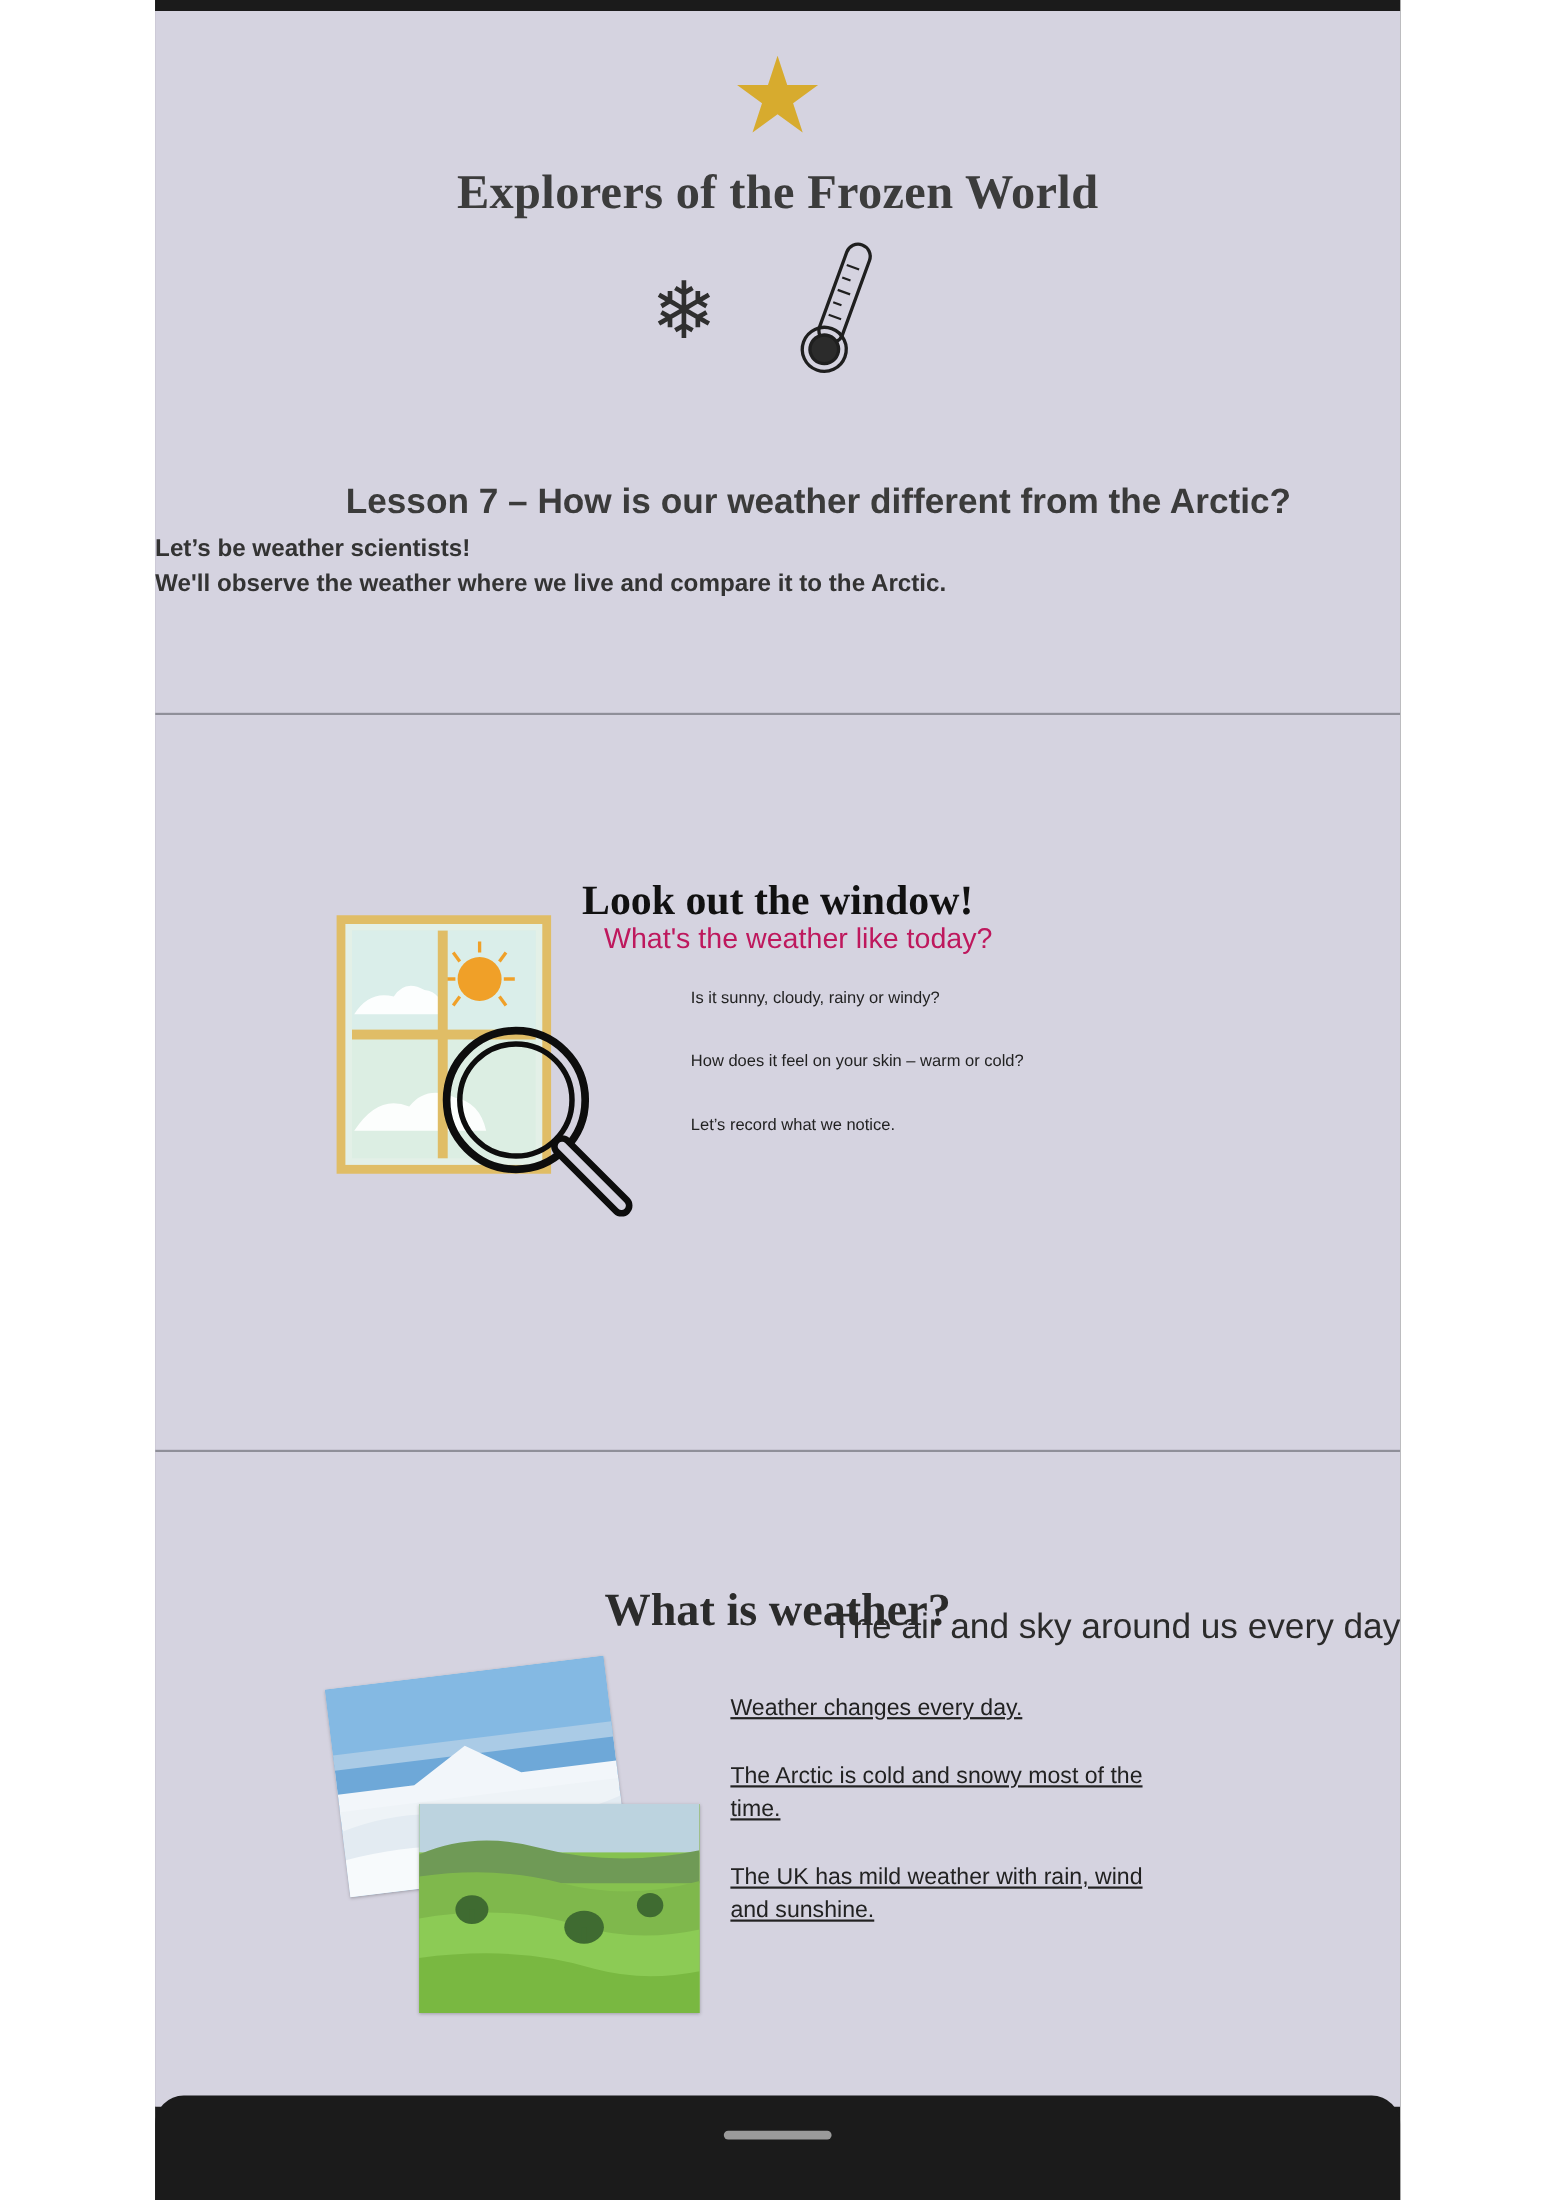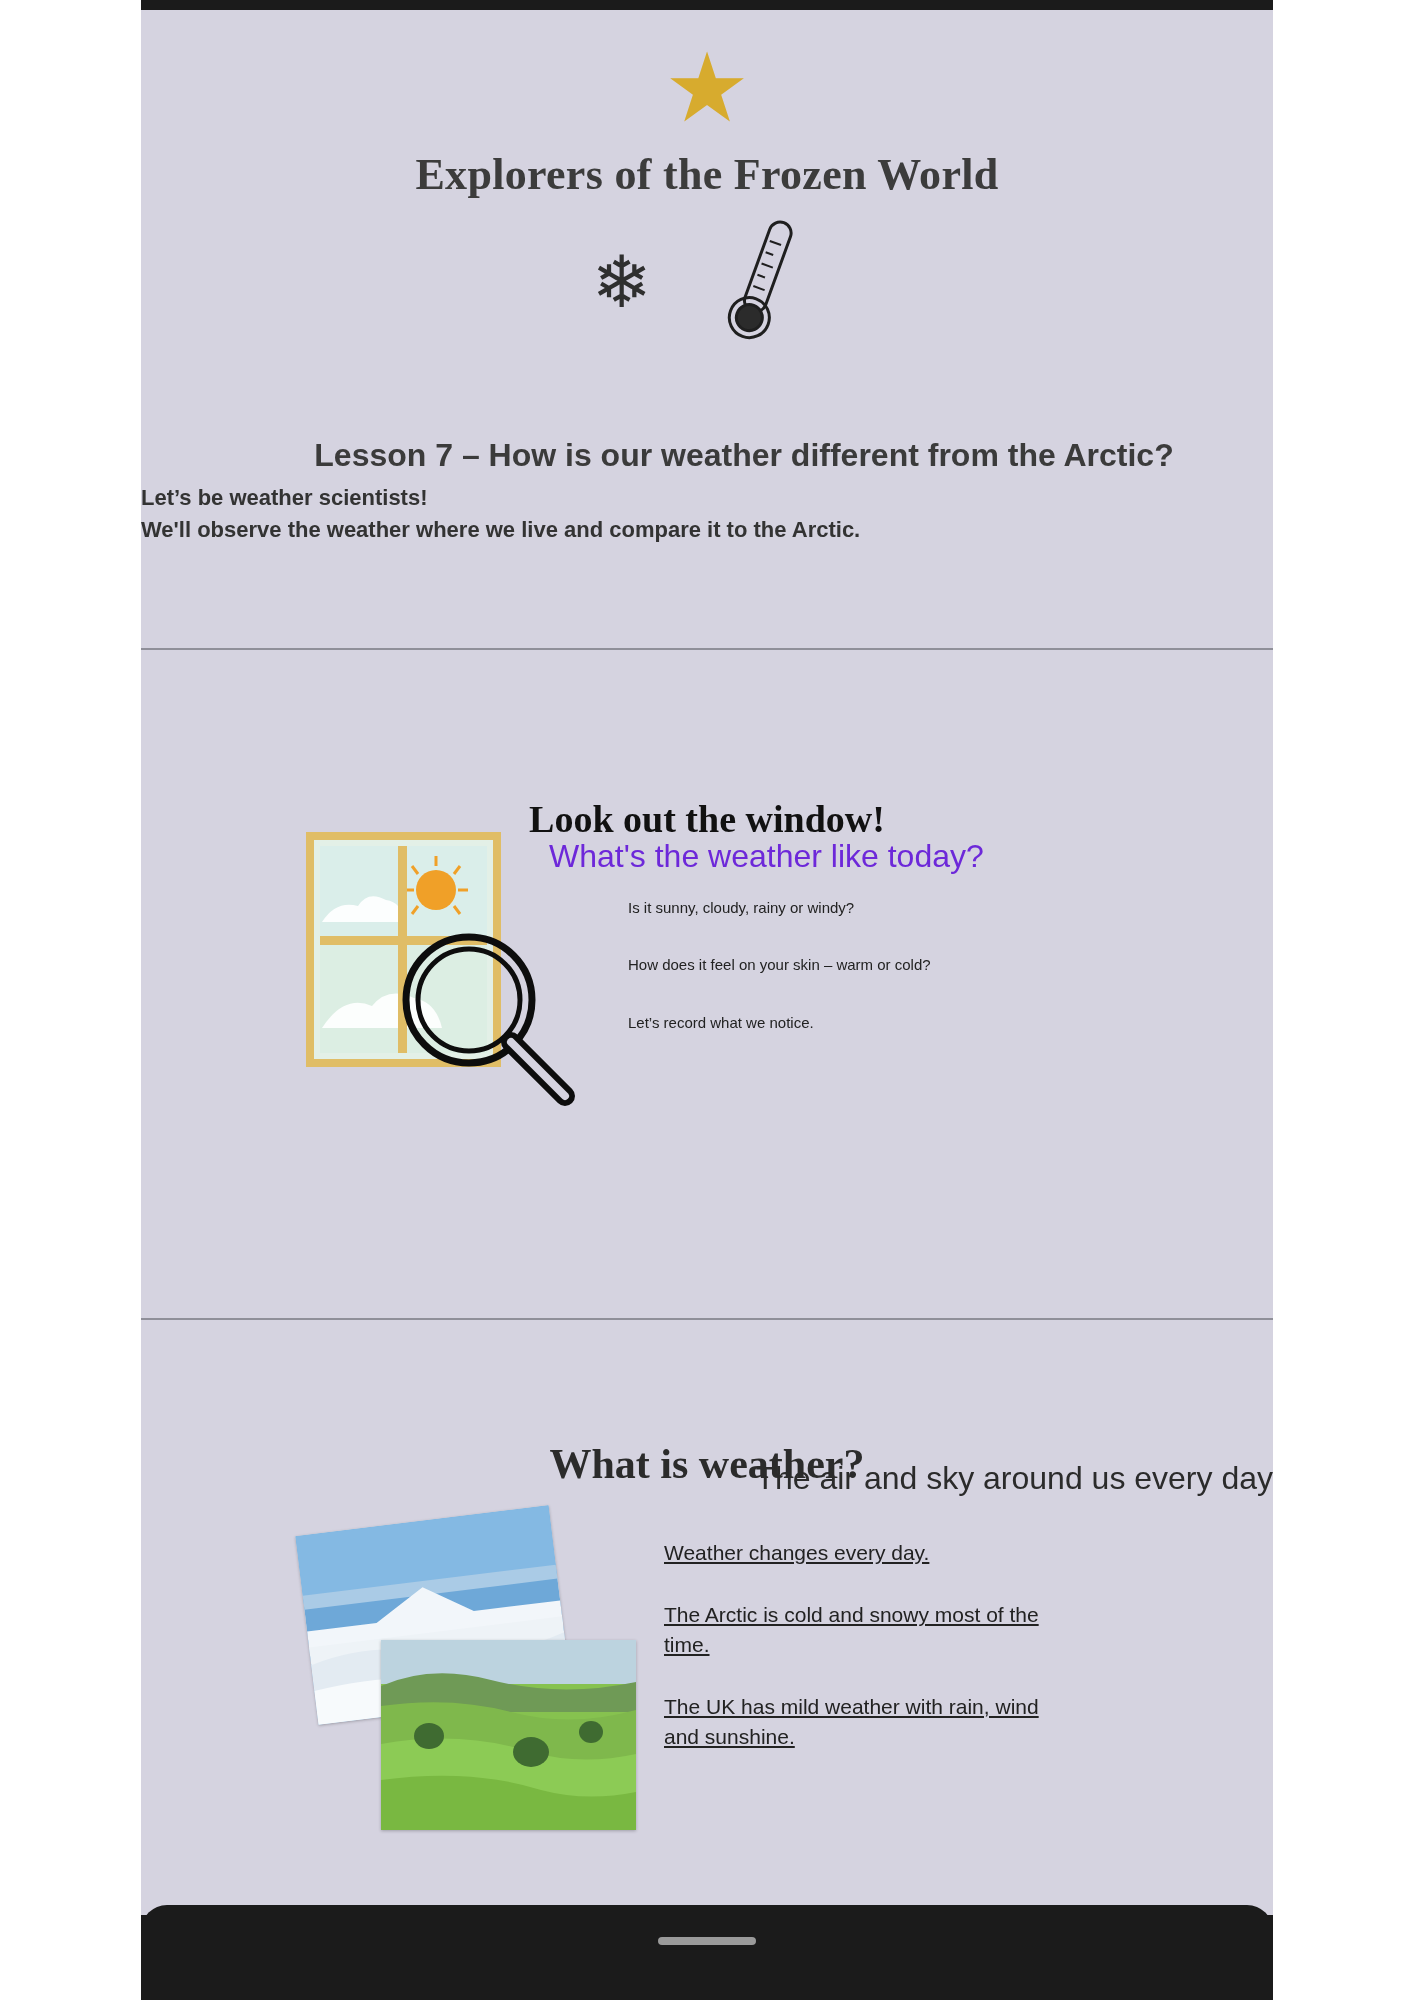--- a/index.html
+++ b/index.html
@@ -101,22 +101,22 @@
     top: 115px; left: 0; width: 100%;
     text-align: center;
     font-family: "Liberation Serif", serif;
     font-weight: bold;
     font-size: 38px;
     color: #111;
   }
   .s2-q {
     position: absolute;
     top: 188px; left: 408px;
-    font-size: 32px;
-    color: #6d28d9;
+    font-size: 26px;
+    color: #be185d;
   }
   .s2-list {
     position: absolute;
     top: 248px; left: 487px;
     width: 420px;
     font-size: 15px;
     color: #222;
     line-height: 1.35;
   }
   .s2-list p { margin: 0 0 37px 0; }

